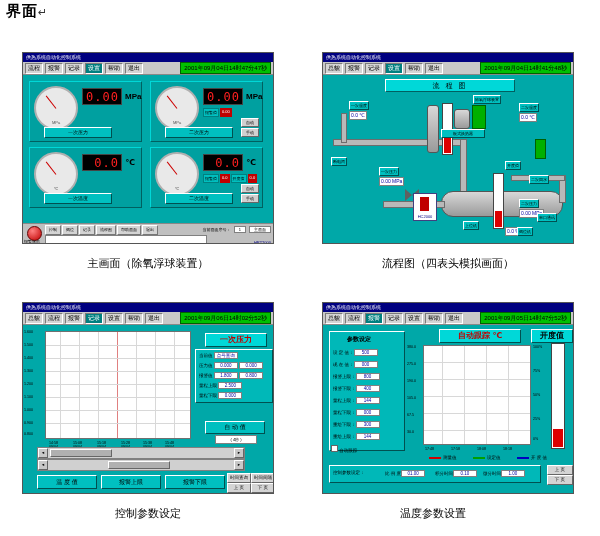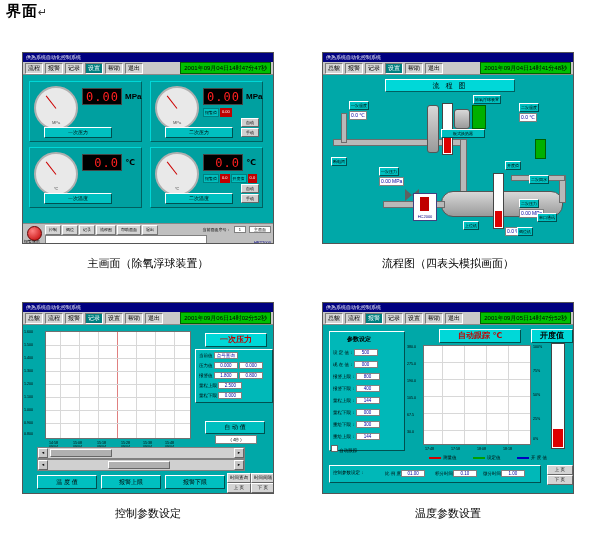--- a/index.html
+++ b/index.html
@@ -438,13 +438,13 @@
       <span>积分时间</span><span class="v">0.10</span>
     </div>
     <div class="setrow" style="left:160px;top:145px;">
       <span>微分时间</span><span class="v">1.00</span>
     </div>
 
     <div class="tinybtn" style="left:224px;top:140px;width:24px;height:8px;">上 页</div>
     <div class="tinybtn" style="left:224px;top:150px;width:24px;height:8px;">下 页</div>
   </div>
 </div>
-<div class="caption" style="left:322px;top:506px;">温度参数设置</div>
+<div class="caption" style="left:307px;top:506px;">温度参数设置</div>
 
 </body></html>

